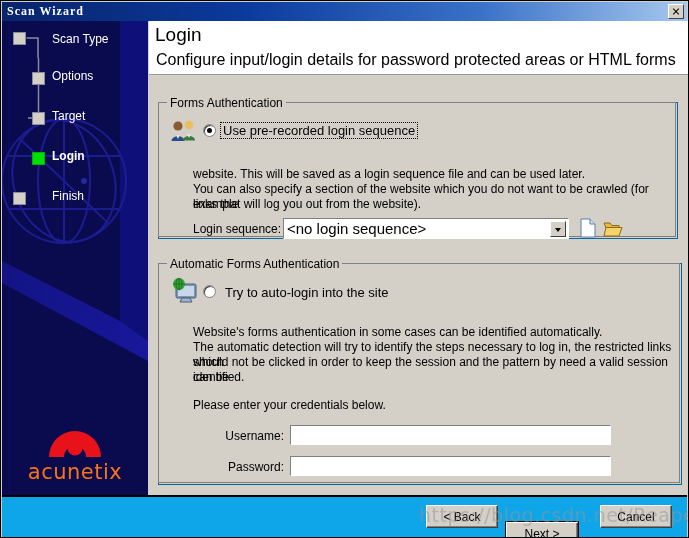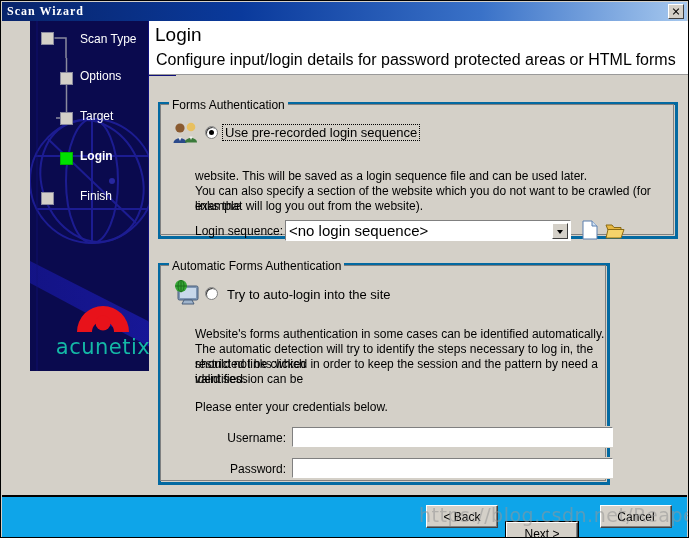--- a/index.html
+++ b/index.html
@@ -61,24 +61,23 @@
     width: 8px; height: 1px;
     background: #000000;
   }
   .close-btn::before { transform: rotate(45deg); }
   .close-btn::after  { transform: rotate(-45deg); }
 
   
   .sidebar {
     position: absolute;
     left: 1px; top: 20px;
-    width: 146px; height: 350px;
+    width: 146px; height: 475px;
     background: #0a0a4e;
     overflow: hidden;
-    margin-left: 28px;
   }
   .side-art {
     position: absolute;
     left: 0; top: 0; width: 146px; height: 473px;
     pointer-events: none;
   }
   .steps {
     position: absolute;
     left: 0; top: 8px;
     width: 146px;
@@ -112,21 +111,21 @@
   .step .label.active { font-weight: bold; }
 
   .logo-wrap {
     position: absolute;
     left: 0; bottom: 12px;
     width: 146px;
     text-align: center;
   }
   .logo-mark { display: block; margin: 0 auto 2px auto; }
   .logo-text {
-    color: #14b8a6;
+    color: #f97316;
     font-size: 21px;
     font-family: "DejaVu Sans", sans-serif;
     letter-spacing: 0.5px;
   }
 
   
   .header {
     position: absolute;
     left: 148px; top: 20px;
     width: 539px; height: 54px;
@@ -151,21 +150,21 @@
     position: absolute;
     left: 148px; top: 75px;
     width: 539px; height: 418px;
     background: #d4d0c8;
     box-sizing: border-box;
   }
 
   
   .groupbox {
     position: absolute;
-    border: 3px solid #0369a1;
+    border: 1px solid #0369a1;
     box-sizing: border-box;
   }
   .groupbox .gb-inner {
     position: absolute;
     left: -1px; top: -1px; right: 1px; bottom: 1px;
     border: 1px solid #808080;
     box-sizing: border-box;
     pointer-events: none;
   }
   .gb-title {
@@ -438,21 +437,21 @@
       <svg style="position:absolute;left:420px;top:115px" width="18" height="20" viewBox="0 0 18 20">
         <path d="M2 1 H11 L16 6 V19 H2 Z" fill="#ffffff" stroke="#5a7fae" stroke-width="1"></path>
         <path d="M11 1 V6 H16" fill="#cfe0f2" stroke="#5a7fae" stroke-width="1"></path>
       </svg>
       <svg style="position:absolute;left:444px;top:115px" width="20" height="20" viewBox="0 0 20 20">
         <path d="M1 5 H7 L9 7.5 H16 V10 H3 Z" fill="#e8b842" stroke="#8a6a12" stroke-width="1"></path>
         <path d="M3 9.5 H19 L16 18 H1 Z" fill="#f5d36a" stroke="#8a6a12" stroke-width="1"></path>
       </svg>
     </div>
 
-    <div class="groupbox" style="left:9px; top:187px; width:452px; height:222px;">
+    <div class="groupbox" style="left:9px; top:187px; width:524px; height:222px;">
       <span class="gb-inner"></span>
       <span class="gb-title">Automatic Forms Authentication</span>
 
       <svg style="position:absolute;left:12px;top:14px" width="28" height="26" viewBox="0 0 28 26">
         <rect x="5" y="6" width="20" height="14" rx="1.5" fill="#7f97b5" stroke="#4a5f7a" stroke-width="1"></rect>
         <rect x="7" y="8" width="16" height="10" fill="#c8d8ea"></rect>
         <path d="M11 20 H19 L21 24 H9 Z" fill="#9fb4cc" stroke="#4a5f7a" stroke-width="1"></path>
         <circle cx="8" cy="6" r="6" fill="#35a535"></circle>
         <path d="M2.2 6 H13.8 M8 0.2 V11.8" stroke="#1d6f1d" stroke-width="1" fill="none"></path>
         <ellipse cx="8" cy="6" rx="3" ry="5.9" fill="none" stroke="#1d6f1d" stroke-width="1"></ellipse>

